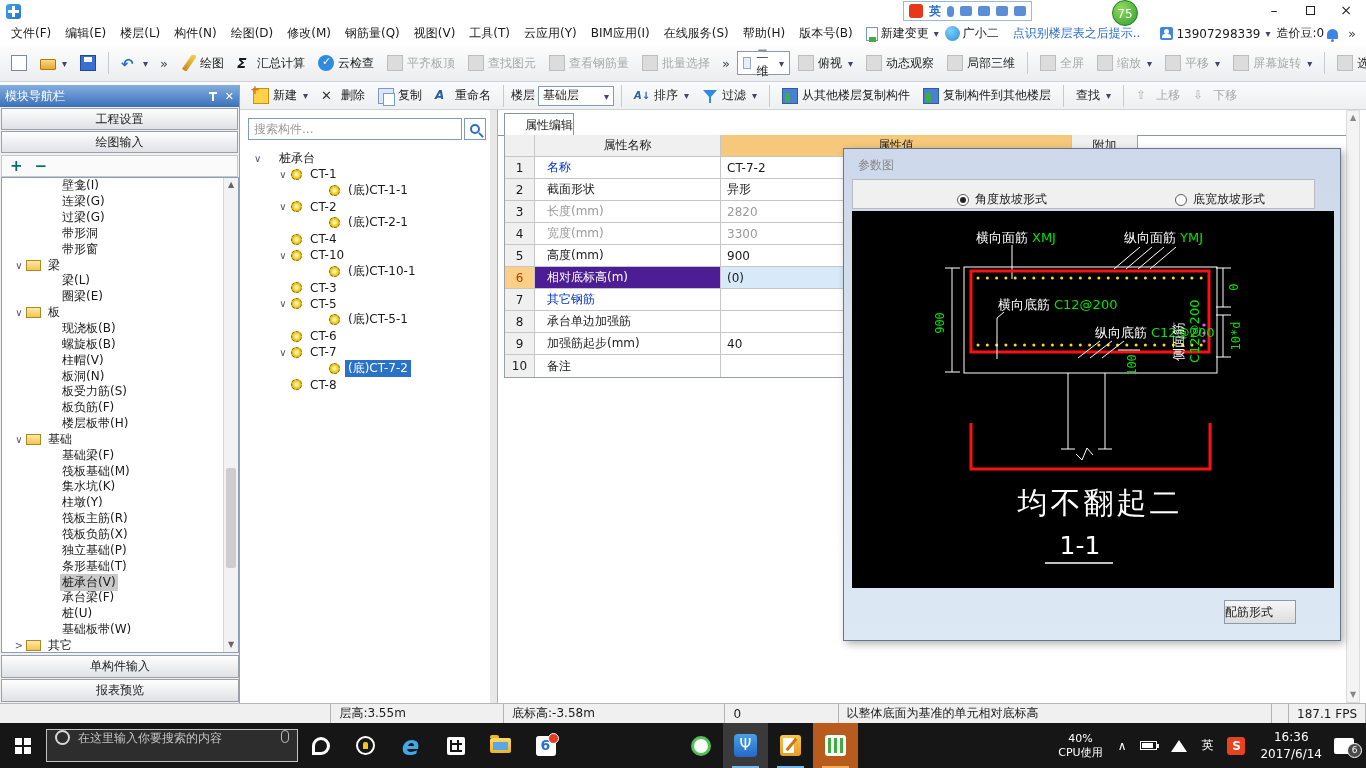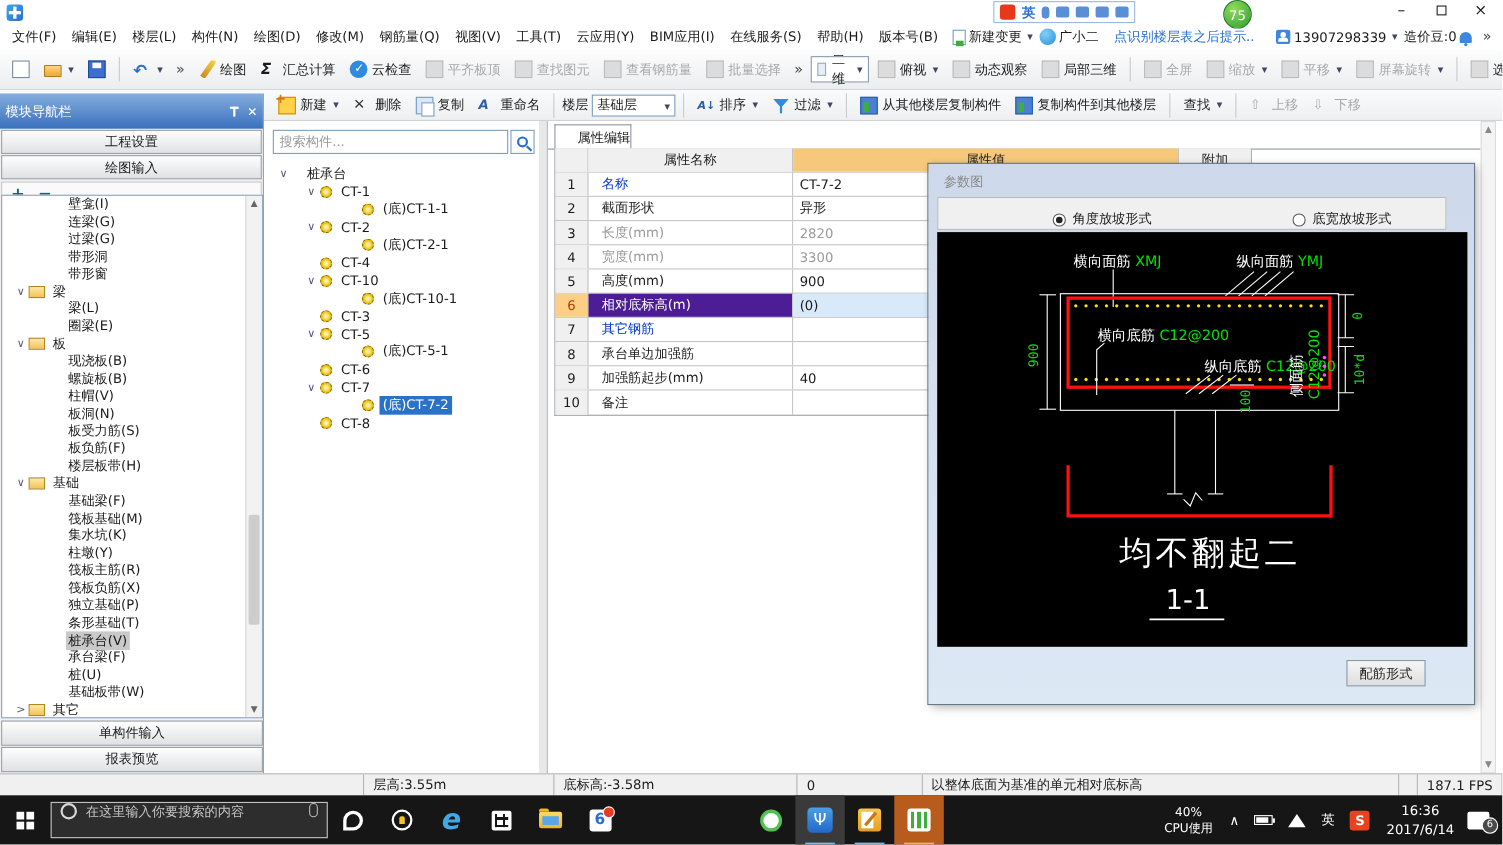--- a/index.html
+++ b/index.html
@@ -65,21 +65,21 @@
 .ic-sort::before{content:"A↓";font-size:10px;color:#2a5fa4;font-weight:bold}
 .ic-filter::before{content:"";position:absolute;left:1px;top:2px;border-left:7px solid transparent;border-right:7px solid transparent;border-top:8px solid #2f8ae0}
 .ic-filter::after{content:"";position:absolute;left:7px;top:9px;width:2px;height:6px;background:#2f8ae0}
 .ic-cpf{background:#4a7fd4;border:1px solid #2a5fa4}
 .ic-cpf::after{content:"";position:absolute;left:2px;bottom:1px;width:5px;height:9px;background:#3fae3f}
 .ic-up::before{content:"⇧";color:#b0b0b0}
 .ic-dn::before{content:"⇩";color:#b0b0b0}
 .fcombo{width:76px;height:20px;background:#fff;border:1px solid #7f9db9;display:flex;align-items:center;justify-content:space-between;padding:0 4px}
 
 #sidebar{position:absolute;left:0;top:85px;width:240px;height:618px;background:#f0f0f0;border-right:1px solid #a0a0a0}
-.scap{height:32px;background:linear-gradient(#85aede,#3a70bd);color:#fff;display:flex;align-items:center;padding:0 5px}
+.scap{height:22px;background:linear-gradient(#85aede,#3a70bd);color:#fff;display:flex;align-items:center;padding:0 5px}
 .scap .sp{flex:1}
 .pin{width:11px;height:11px;position:relative;margin-right:7px}
 .pin::before{content:"";position:absolute;left:5px;top:1px;width:2px;height:9px;background:#fff}
 .pin::after{content:"";position:absolute;left:2px;top:1px;width:8px;height:2px;background:#fff}
 .scx{color:#fff;font-size:11px}
 .sbtn{height:22px;margin:1px 1px 0 1px;background:linear-gradient(#fefefe,#dfe1e4);border:1px solid #9aa0a8;text-align:center;line-height:20px}
 .pmrow{height:22px;background:#fafafa;border:1px solid #c8c8c8;margin:2px 1px;display:flex;align-items:center;padding-left:8px;gap:12px}
 .pm{color:#0a6a6a;font-weight:bold;font-size:15px;line-height:14px}
 .pm.plus::before{content:"+"}
 .pm.minus::before{content:"−"}
@@ -143,21 +143,21 @@
 
 #dlg{position:absolute;left:843px;top:148px;width:498px;height:493px;background:linear-gradient(#cdd9ea,#dde8f5);border:1px solid #667788;z-index:10;box-shadow:3px 3px 8px rgba(0,0,0,.3)}
 .dtitle{position:absolute;left:14px;top:8px;color:#8a8a8a}
 .dradios{position:absolute;left:8px;top:30px;width:463px;height:30px;background:#f0f0f0;border:1px solid #b8bcc2;display:flex;align-items:flex-end}
 .rgrp{display:flex;align-items:center}
 .radio{width:12px;height:12px;border-radius:50%;border:1px solid #5a5a5a;background:#fff;margin-right:6px;position:relative;flex:none}
 .radio.on::after{content:"";position:absolute;left:2px;top:2px;width:6px;height:6px;border-radius:50%;background:#222}
 .r1{margin-left:104px}
 .r2{margin-left:128px}
 .dcanvas{position:absolute;left:8px;top:62px;width:482px;height:377px;background:#000}
-.dbtn{position:absolute;right:44px;bottom:16px;width:72px;height:24px;background:linear-gradient(#f6f6f6,#dedede);border:1px solid #8a9aa8;text-align:center;line-height:22px}
+.dbtn{position:absolute;right:44px;bottom:16px;width:72px;height:24px;background:linear-gradient(#f6f6f6,#dedede);border:1px solid #8a9aa8;text-align:left;line-height:22px}
 svg .w{fill:#fff;font-size:13px}
 svg .g{fill:#00e400;font-size:13px}
 svg .dim{fill:#00e400;font-size:12px;font-family:"DejaVu Sans Mono","Liberation Mono",monospace}
 svg .big{fill:#fff;font-size:30px;letter-spacing:3px}
 svg .sec{fill:#fff;font-size:25px}
 
 #status{position:absolute;left:0;top:703px;width:1366px;height:20px;background:#f0f0f0;border-top:1px solid #b8b8b8;display:flex}
 .scell{border-right:1px solid #b4b4b4;display:flex;align-items:center;padding:0 8px;height:100%;white-space:nowrap}
 .sfill{flex:1;border-right:none}
 .sfps{border-left:1px solid #b4b4b4;width:78px}

